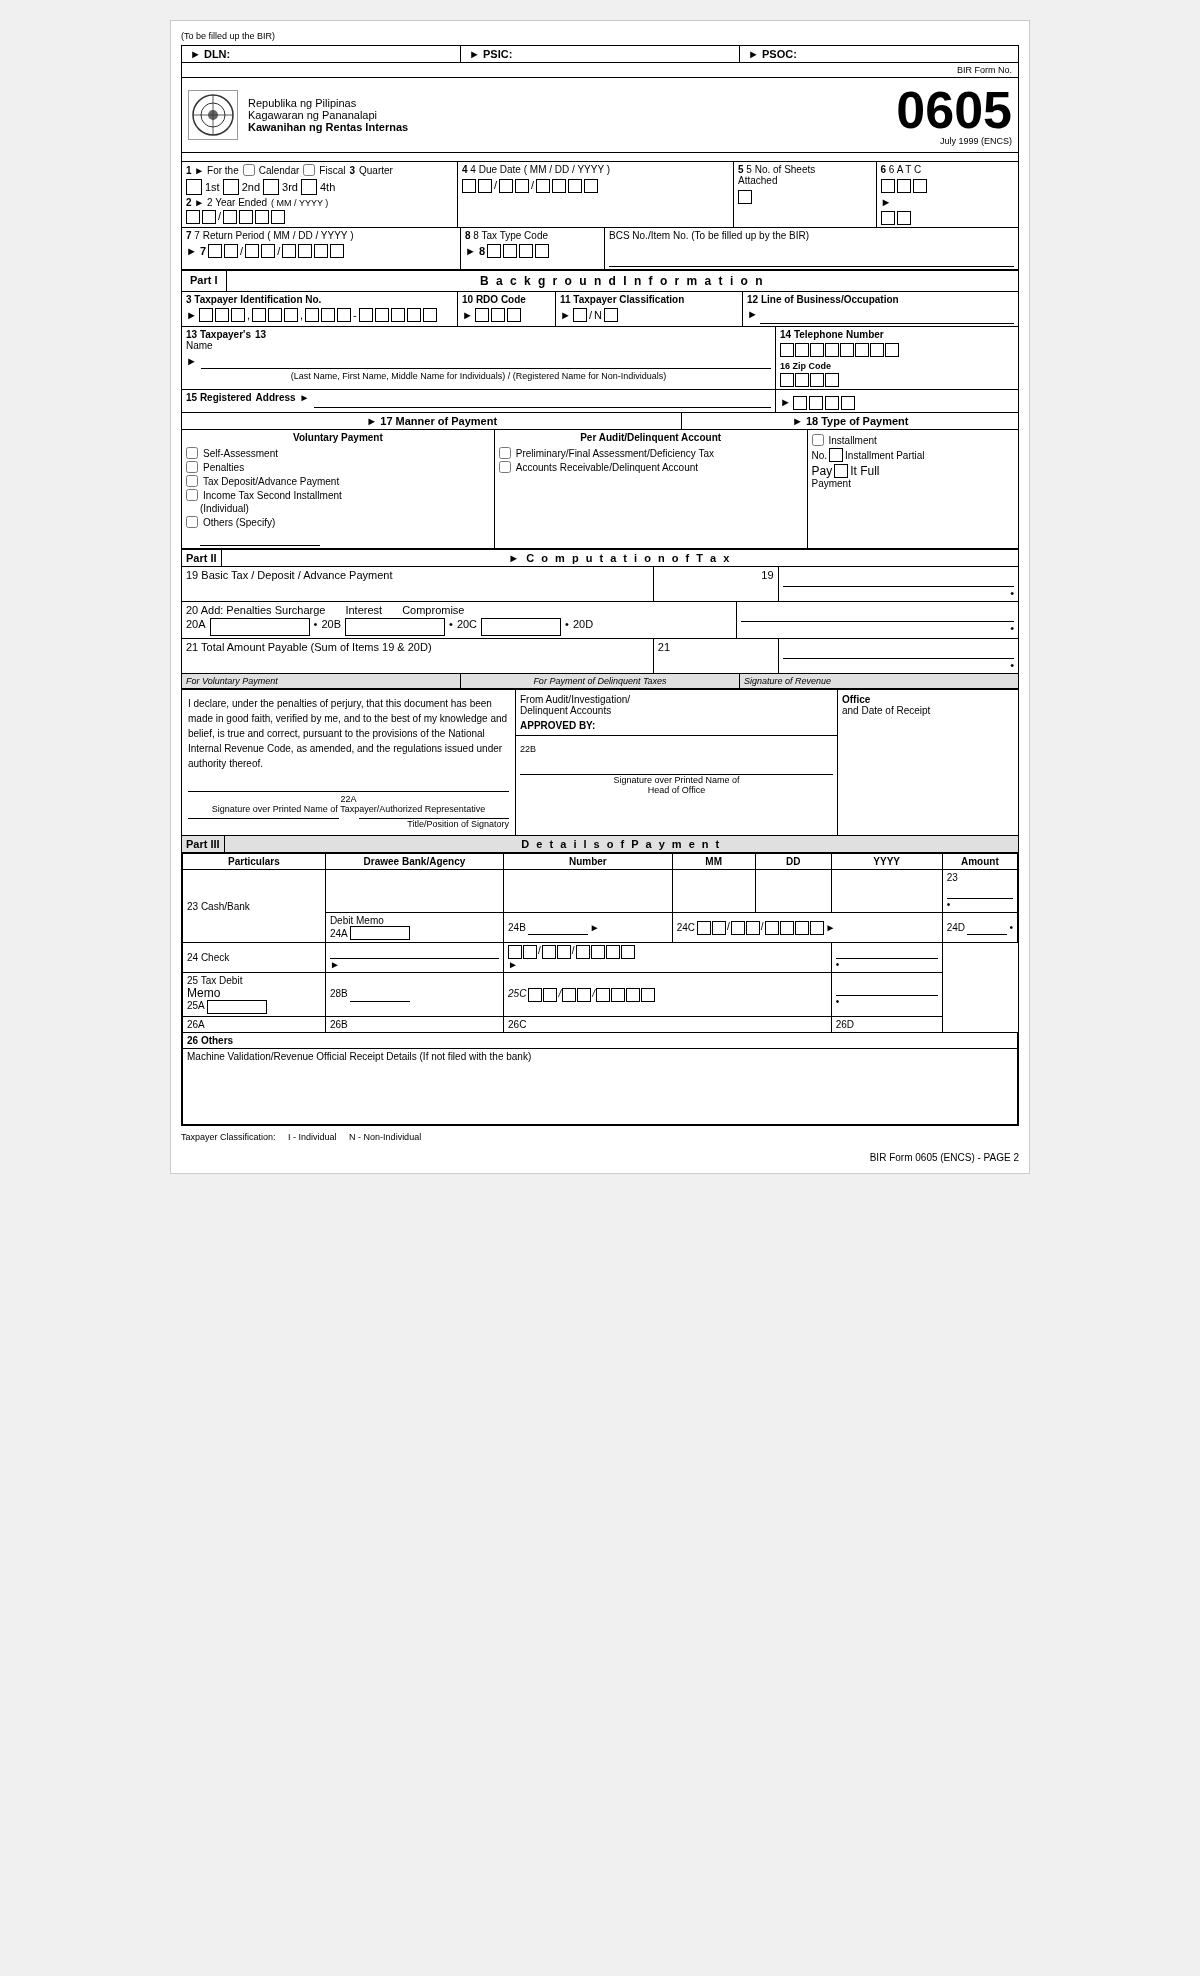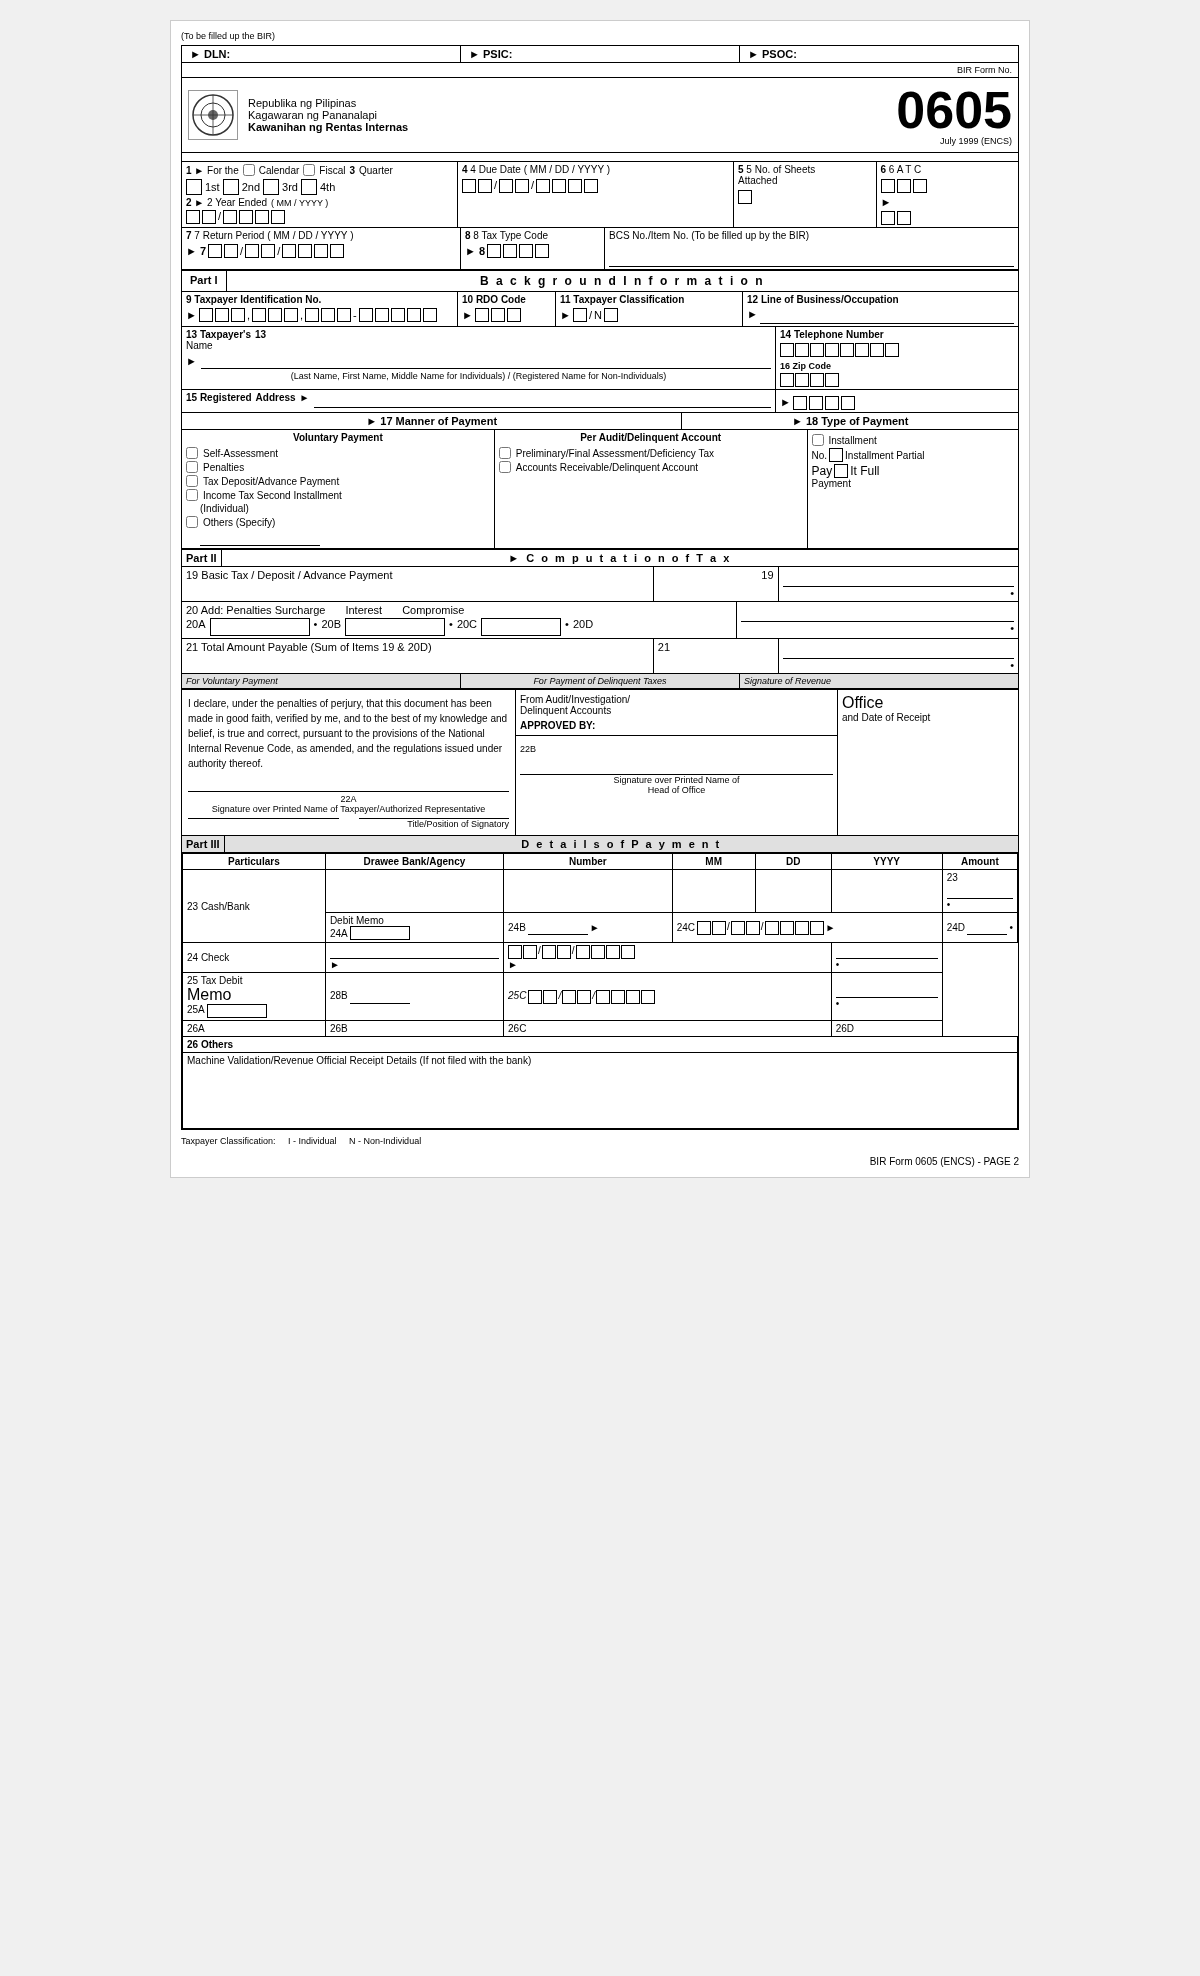--- a/index.html
+++ b/index.html
@@ -321,21 +321,21 @@
       </div>
     </div>
 
     <div style="display:flex; border-top: 1px solid #000;">
       <div style="padding:3px 8px; border-right:1px solid #000; font-size:11px; font-weight:bold;">Part I</div>
       <div style="flex:1; text-align:center; padding:3px; font-weight:bold; font-size:12px; letter-spacing:2px;">B a c k g r o u n d   I n f o r m a t i o n</div>
     </div>
 
     <div class="row1" style="border-top: 1px solid #000;">
       <div class="cell" style="flex:3;">
-        <div style="font-size:10px; font-weight:bold;">9  Taxpayer Identification  No.</div>
+        <div style="font-size:10px; font-weight:bold;">3  Taxpayer Identification  No.</div>
         <div style="display:flex; gap:2px; margin-top:3px; align-items:center;">
           <span>►</span>
           <div class="s-box"></div>
           <div class="s-box"></div>
           <div class="s-box"></div>
           <span>,</span>
           <div class="s-box"></div>
           <div class="s-box"></div>
           <div class="s-box"></div>
           <span>,</span>
@@ -592,21 +592,21 @@
           <div style="font-size:10px; font-weight:bold; margin-top:4px;">APPROVED BY:</div>
         </div>
         <div style="padding:4px; flex:1;">
           <div style="font-size:9px; margin-top:4px;">22B</div>
           <div style="border-top:1px solid #000; margin-top:20px;"></div>
           <div style="font-size:9px; text-align:center;">Signature over Printed Name of</div>
           <div style="font-size:9px; text-align:center;">Head of Office</div>
         </div>
       </div>
       <div class="sig-far-right">
-        <div style="font-size:16px; font-weight:normal;">Office</div>
+        <div style="font-size:10px; font-weight:bold;">Office</div>
         <div style="font-size:10px;">and Date of Receipt</div>
       </div>
     </div>
 
     <div class="row1" style="border-top:1px solid #000; background:#e0e0e0;">
       <div class="cell" style="font-weight:bold;">Part III</div>
       <div class="cell" style="flex:1; text-align:center; font-weight:bold; letter-spacing:2px;">D e t a i l s   o f   P a y m e n t</div>
     </div>
 
     <table class="details-table">
@@ -702,21 +702,21 @@
           </td>
           <td>
             <div style="border-bottom:1px solid #000; height:14px;"></div>
             <span>•</span>
           </td>
         </tr>
 
         <tr>
           <td>
             <span>25  Tax Debit</span>
-            <div style="font-size:16px;">Memo</div>
+            <div style="font-size:12px;">Memo</div>
             <div style="display:flex; gap:2px;">
               <span>25A</span>
               <div style="border:1px solid #000; width:60px; height:14px;"></div>
             </div>
           </td>
           <td>
             <div style="display:flex; gap:2px;">
               <span>28B</span>
               <div style="border-bottom:1px solid #000; width:60px; height:14px;"></div>
             </div>

